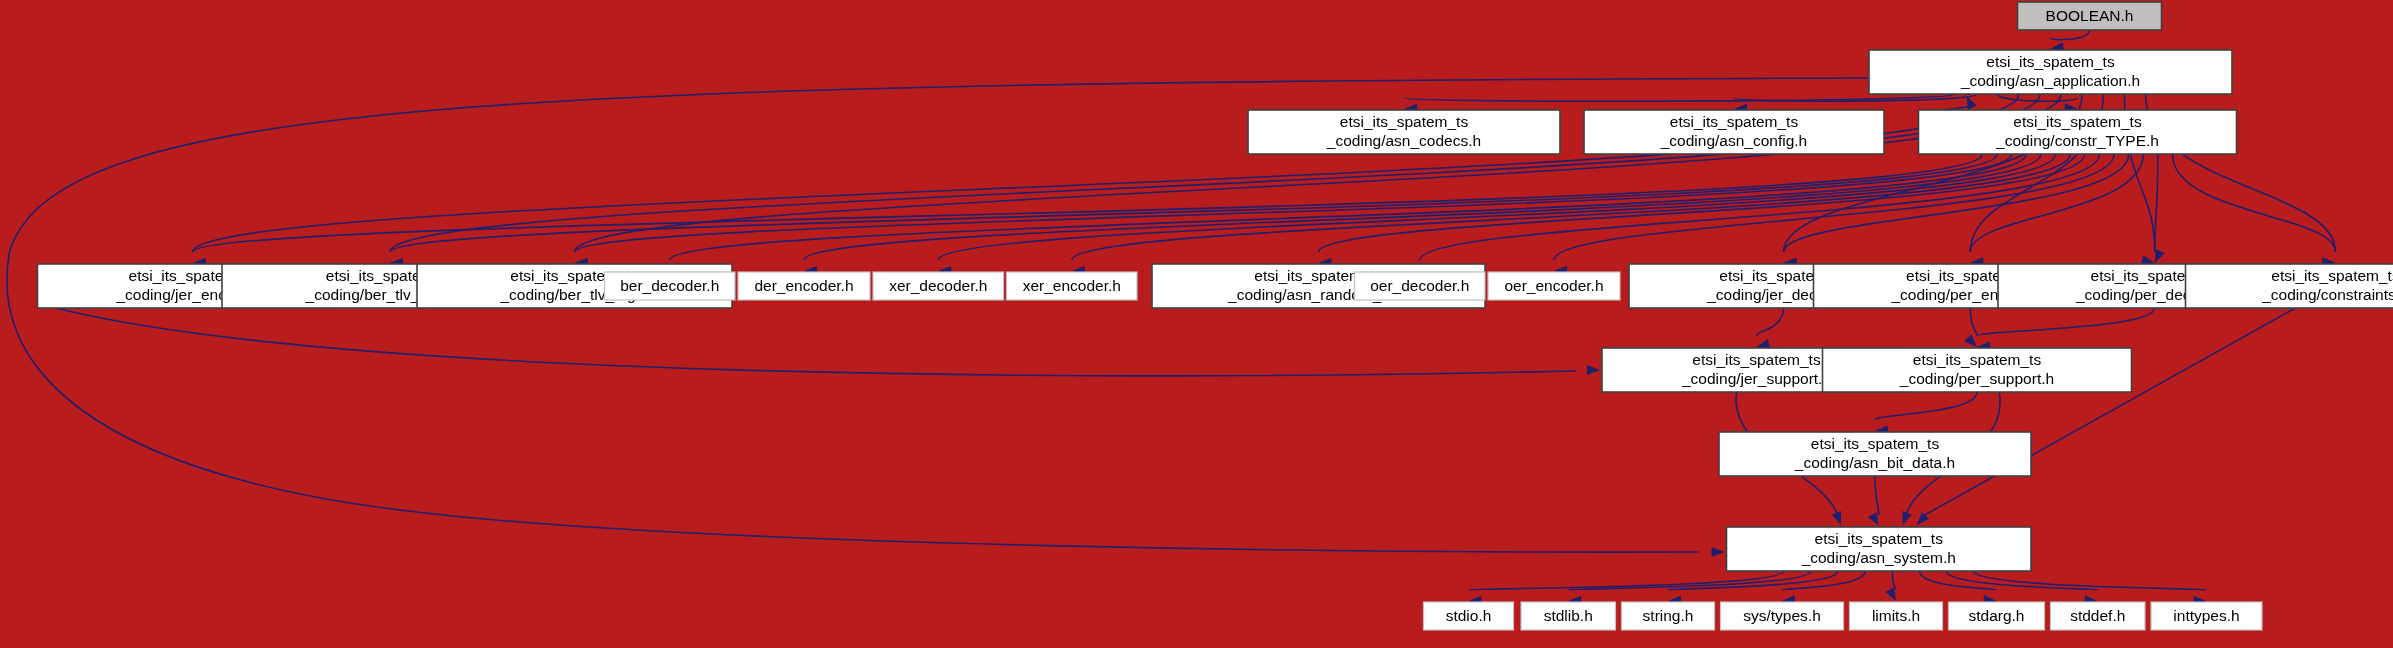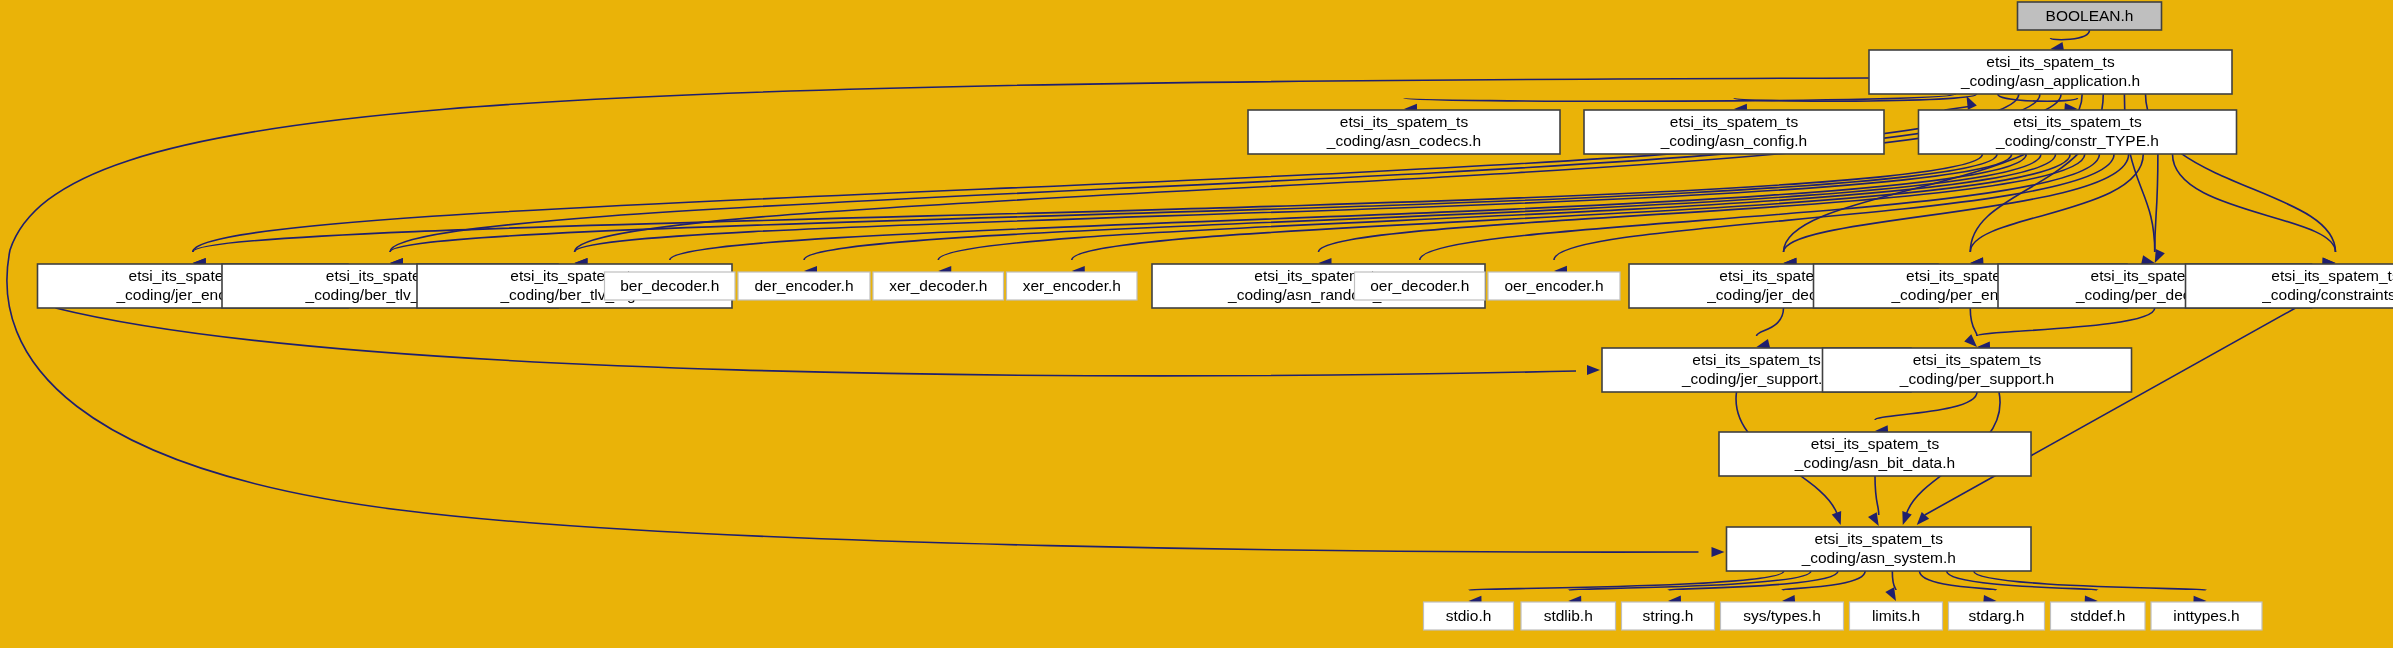--- a/index.html
+++ b/index.html
@@ -4,21 +4,21 @@
 <style>
   html, body {
     margin: 0;
     padding: 0;
     background: #ffffff;
   }
   #graph-root {
     position: relative;
     width: 2393px;
     height: 648px;
-    background: #eab308;
+    background: #b91c1c;
     font-family: "Liberation Sans", sans-serif;
     overflow: hidden;
   }
   svg#graph-svg {
     position: absolute;
     left: 0;
     top: 0;
     width: 2393px;
     height: 648px;
     display: block;

